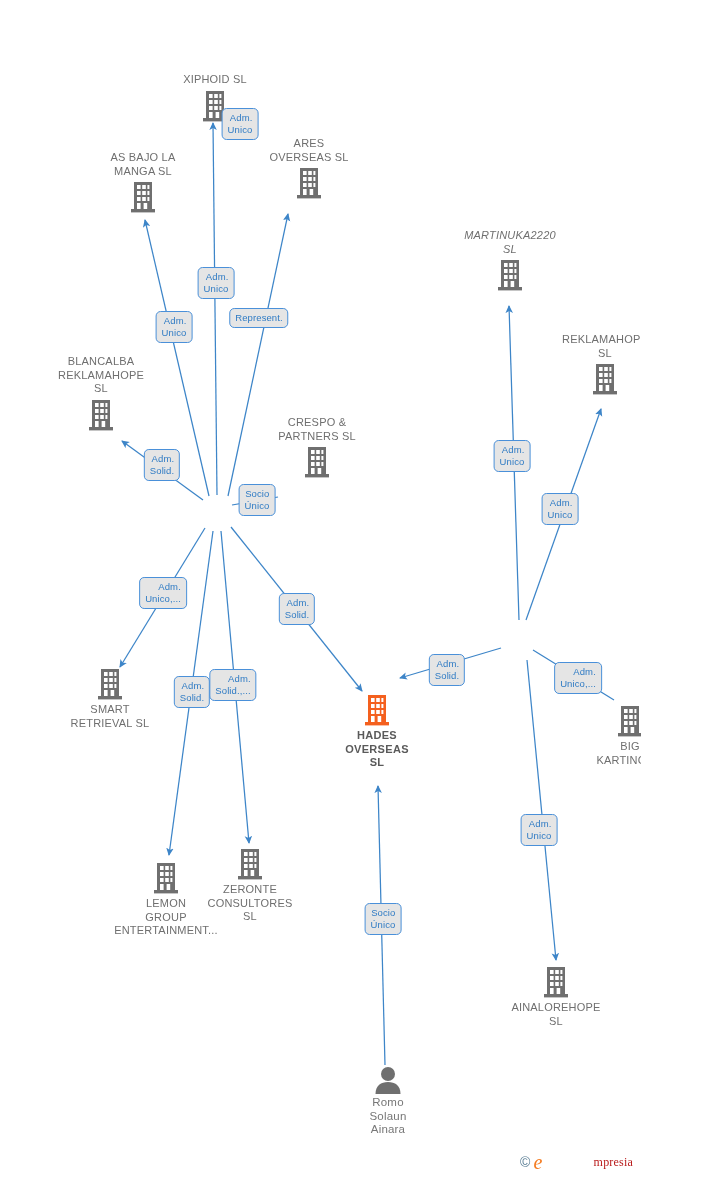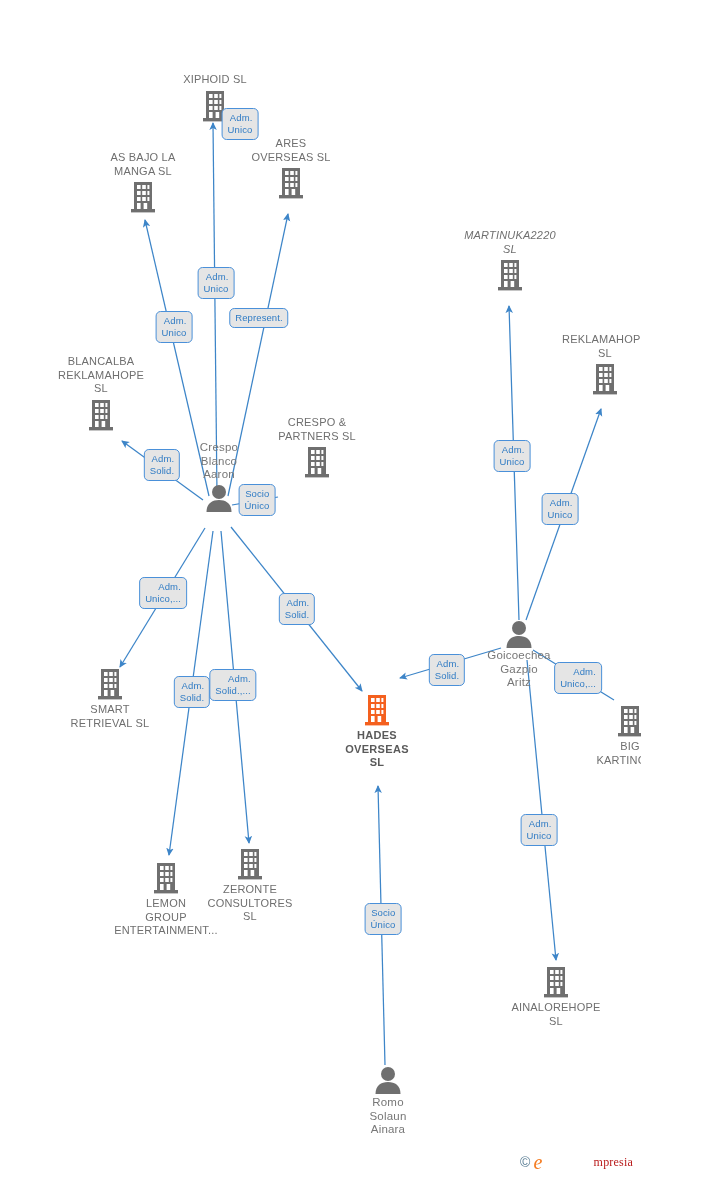--- a/index.html
+++ b/index.html
@@ -178,21 +178,21 @@
             <rect x="8" y="17" width="3.6" height="4"></rect>
             <rect x="13.2" y="17" width="3.6" height="4"></rect>
             <rect x="18.4" y="17" width="2" height="4"></rect>
             <rect x="8" y="23" width="3.6" height="6"></rect>
             <rect x="14.6" y="23" width="3.6" height="6"></rect>
           </g>
         </svg>
     </span>
   </div>
 
-  <div class="node above" style="left:291px; top:136px;">
+  <div class="node above" style="left:309px; top:136px;">
     <span class="caption">ARES
 OVERSEAS  SL</span>
     <span class="glyph">
       <svg width="28" height="34" viewBox="0 0 28 34">
           <g fill="#6f6f6f">
             <rect x="5" y="2" width="18" height="27"></rect>
             <rect x="2" y="29" width="24" height="3.4"></rect>
           </g>
           <g fill="#ffffff">
             <rect x="8" y="5" width="3.6" height="4"></rect>
@@ -309,47 +309,21 @@
             <rect x="8" y="17" width="3.6" height="4"></rect>
             <rect x="13.2" y="17" width="3.6" height="4"></rect>
             <rect x="18.4" y="17" width="2" height="4"></rect>
             <rect x="8" y="23" width="3.6" height="6"></rect>
             <rect x="14.6" y="23" width="3.6" height="6"></rect>
           </g>
         </svg>
     </span>
   </div>
 
-  <div class="node above person" style="left:219px; top:440px;">
-    <span class="caption">Crespo
-Blanco
-Aaron</span>
-    <span class="glyph">
-      <svg width="30" height="28" viewBox="0 0 30 28">
-          <g fill="#6f6f6f">
-            <circle cx="15" cy="8" r="7"></circle>
-            <path d="M2.5,28 C2.5,19.6 8,16 15,16 C22,16 27.5,19.6 27.5,28 Z"></path>
-          </g>
-        </svg>
-    </span>
-  </div>
-
-  <div class="node person" style="left:519px; top:620px;">
-    <span class="glyph">
-      <svg width="30" height="28" viewBox="0 0 30 28">
-          <g fill="#6f6f6f">
-            <circle cx="15" cy="8" r="7"></circle>
-            <path d="M2.5,28 C2.5,19.6 8,16 15,16 C22,16 27.5,19.6 27.5,28 Z"></path>
-          </g>
-        </svg>
-    </span>
-    <span class="caption">Goicoechea
-Gazpio
-Aritz</span>
-  </div>
+
 
   <div class="node below" style="left:110px; top:667px;">
     <span class="glyph">
       <svg width="28" height="34" viewBox="0 0 28 34">
           <g fill="#6f6f6f">
             <rect x="5" y="2" width="18" height="27"></rect>
             <rect x="2" y="29" width="24" height="3.4"></rect>
           </g>
           <g fill="#ffffff">
             <rect x="8" y="5" width="3.6" height="4"></rect>

